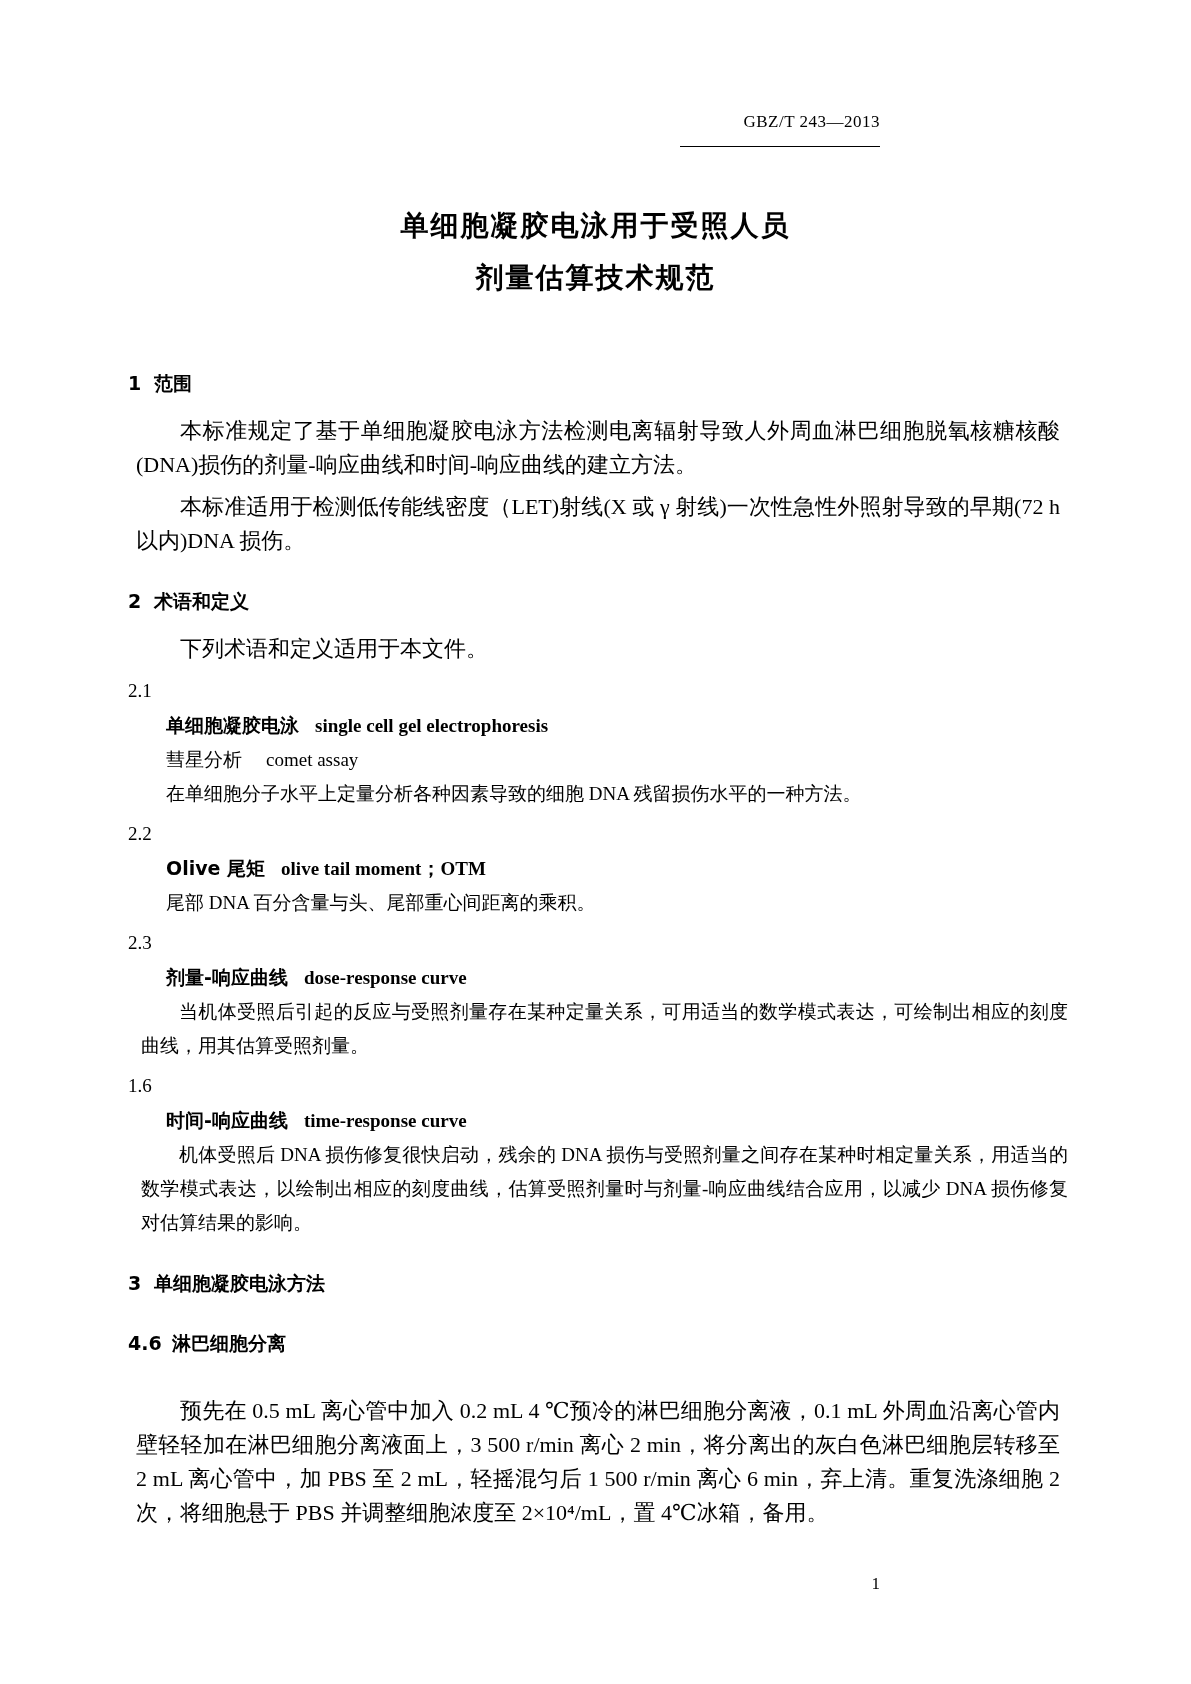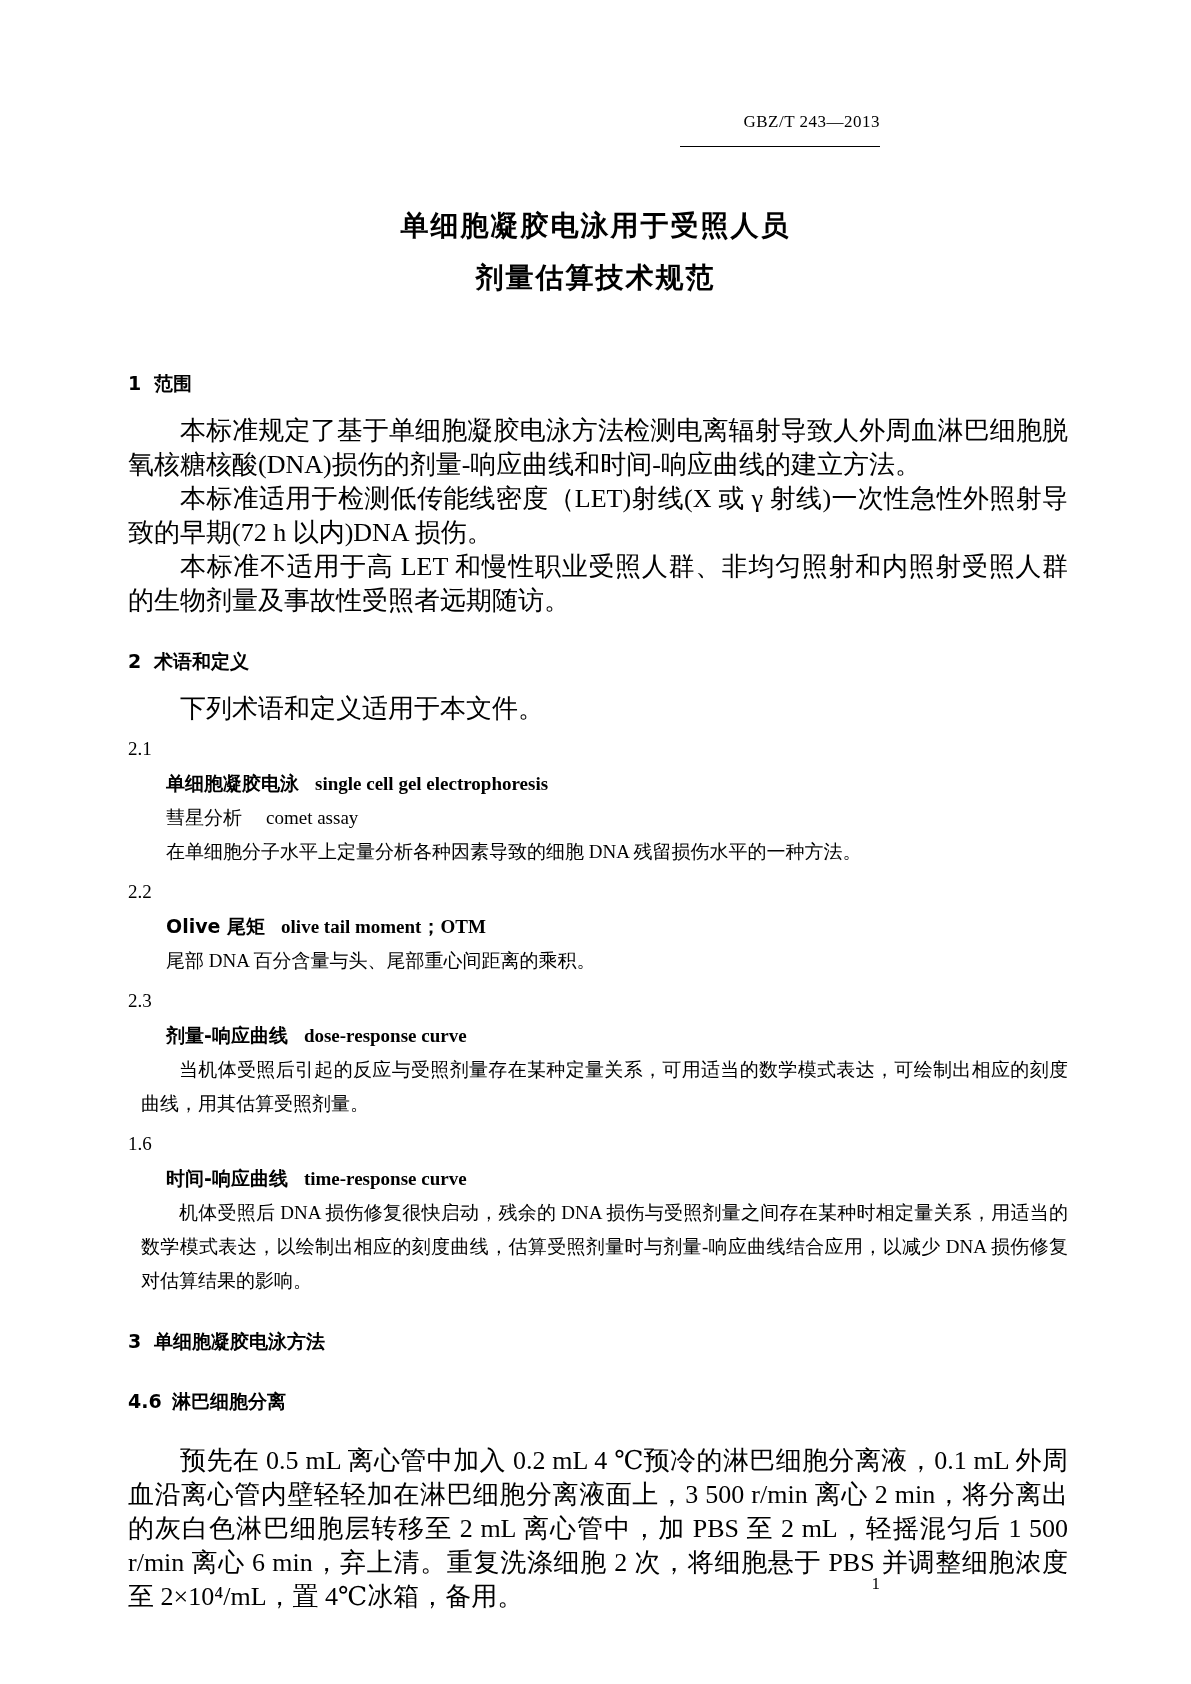--- a/index.html
+++ b/index.html
@@ -75,22 +75,22 @@
     display: inline-block;
     min-width: 26px;
   }
   .sec-head.sub .num {
     min-width: 44px;
   }
 
   .para {
     text-indent: 2em;
     text-align: justify;
-    margin: 0;
-    font-size: 26px;
+    margin: 8px;
+    font-size: 22px;
     line-height: 34px;
   }
 
   .clause-num {
     font-size: 19px;
     line-height: 34px;
     margin-top: 6px;
     font-family: "Liberation Serif", serif;
   }
 
@@ -148,21 +148,20 @@
     <div>剂量估算技术规范</div>
   </div>
 
   <div class="content">
 
     <div class="sec-head">
       <span class="num">1</span><span>范围</span>
     </div>
     <p class="para">本标准规定了基于单细胞凝胶电泳方法检测电离辐射导致人外周血淋巴细胞脱氧核糖核酸(DNA)损伤的剂量-响应曲线和时间-响应曲线的建立方法。</p>
     <p class="para">本标准适用于检测低传能线密度（LET)射线(X 或 γ 射线)一次性急性外照射导致的早期(72 h 以内)DNA 损伤。</p>
-    <p class="para">本标准不适用于高 LET 和慢性职业受照人群、非均匀照射和内照射受照人群的生物剂量及事故性受照者远期随访。</p>
 
     <div class="sec-head">
       <span class="num">2</span><span>术语和定义</span>
     </div>
     <p class="para">下列术语和定义适用于本文件。</p>
 
     <div class="clause-num">2.1</div>
     <div class="term-line">
       <span class="term-zh">单细胞凝胶电泳</span><span class="term-en">single cell gel electrophoresis</span>
     </div>

